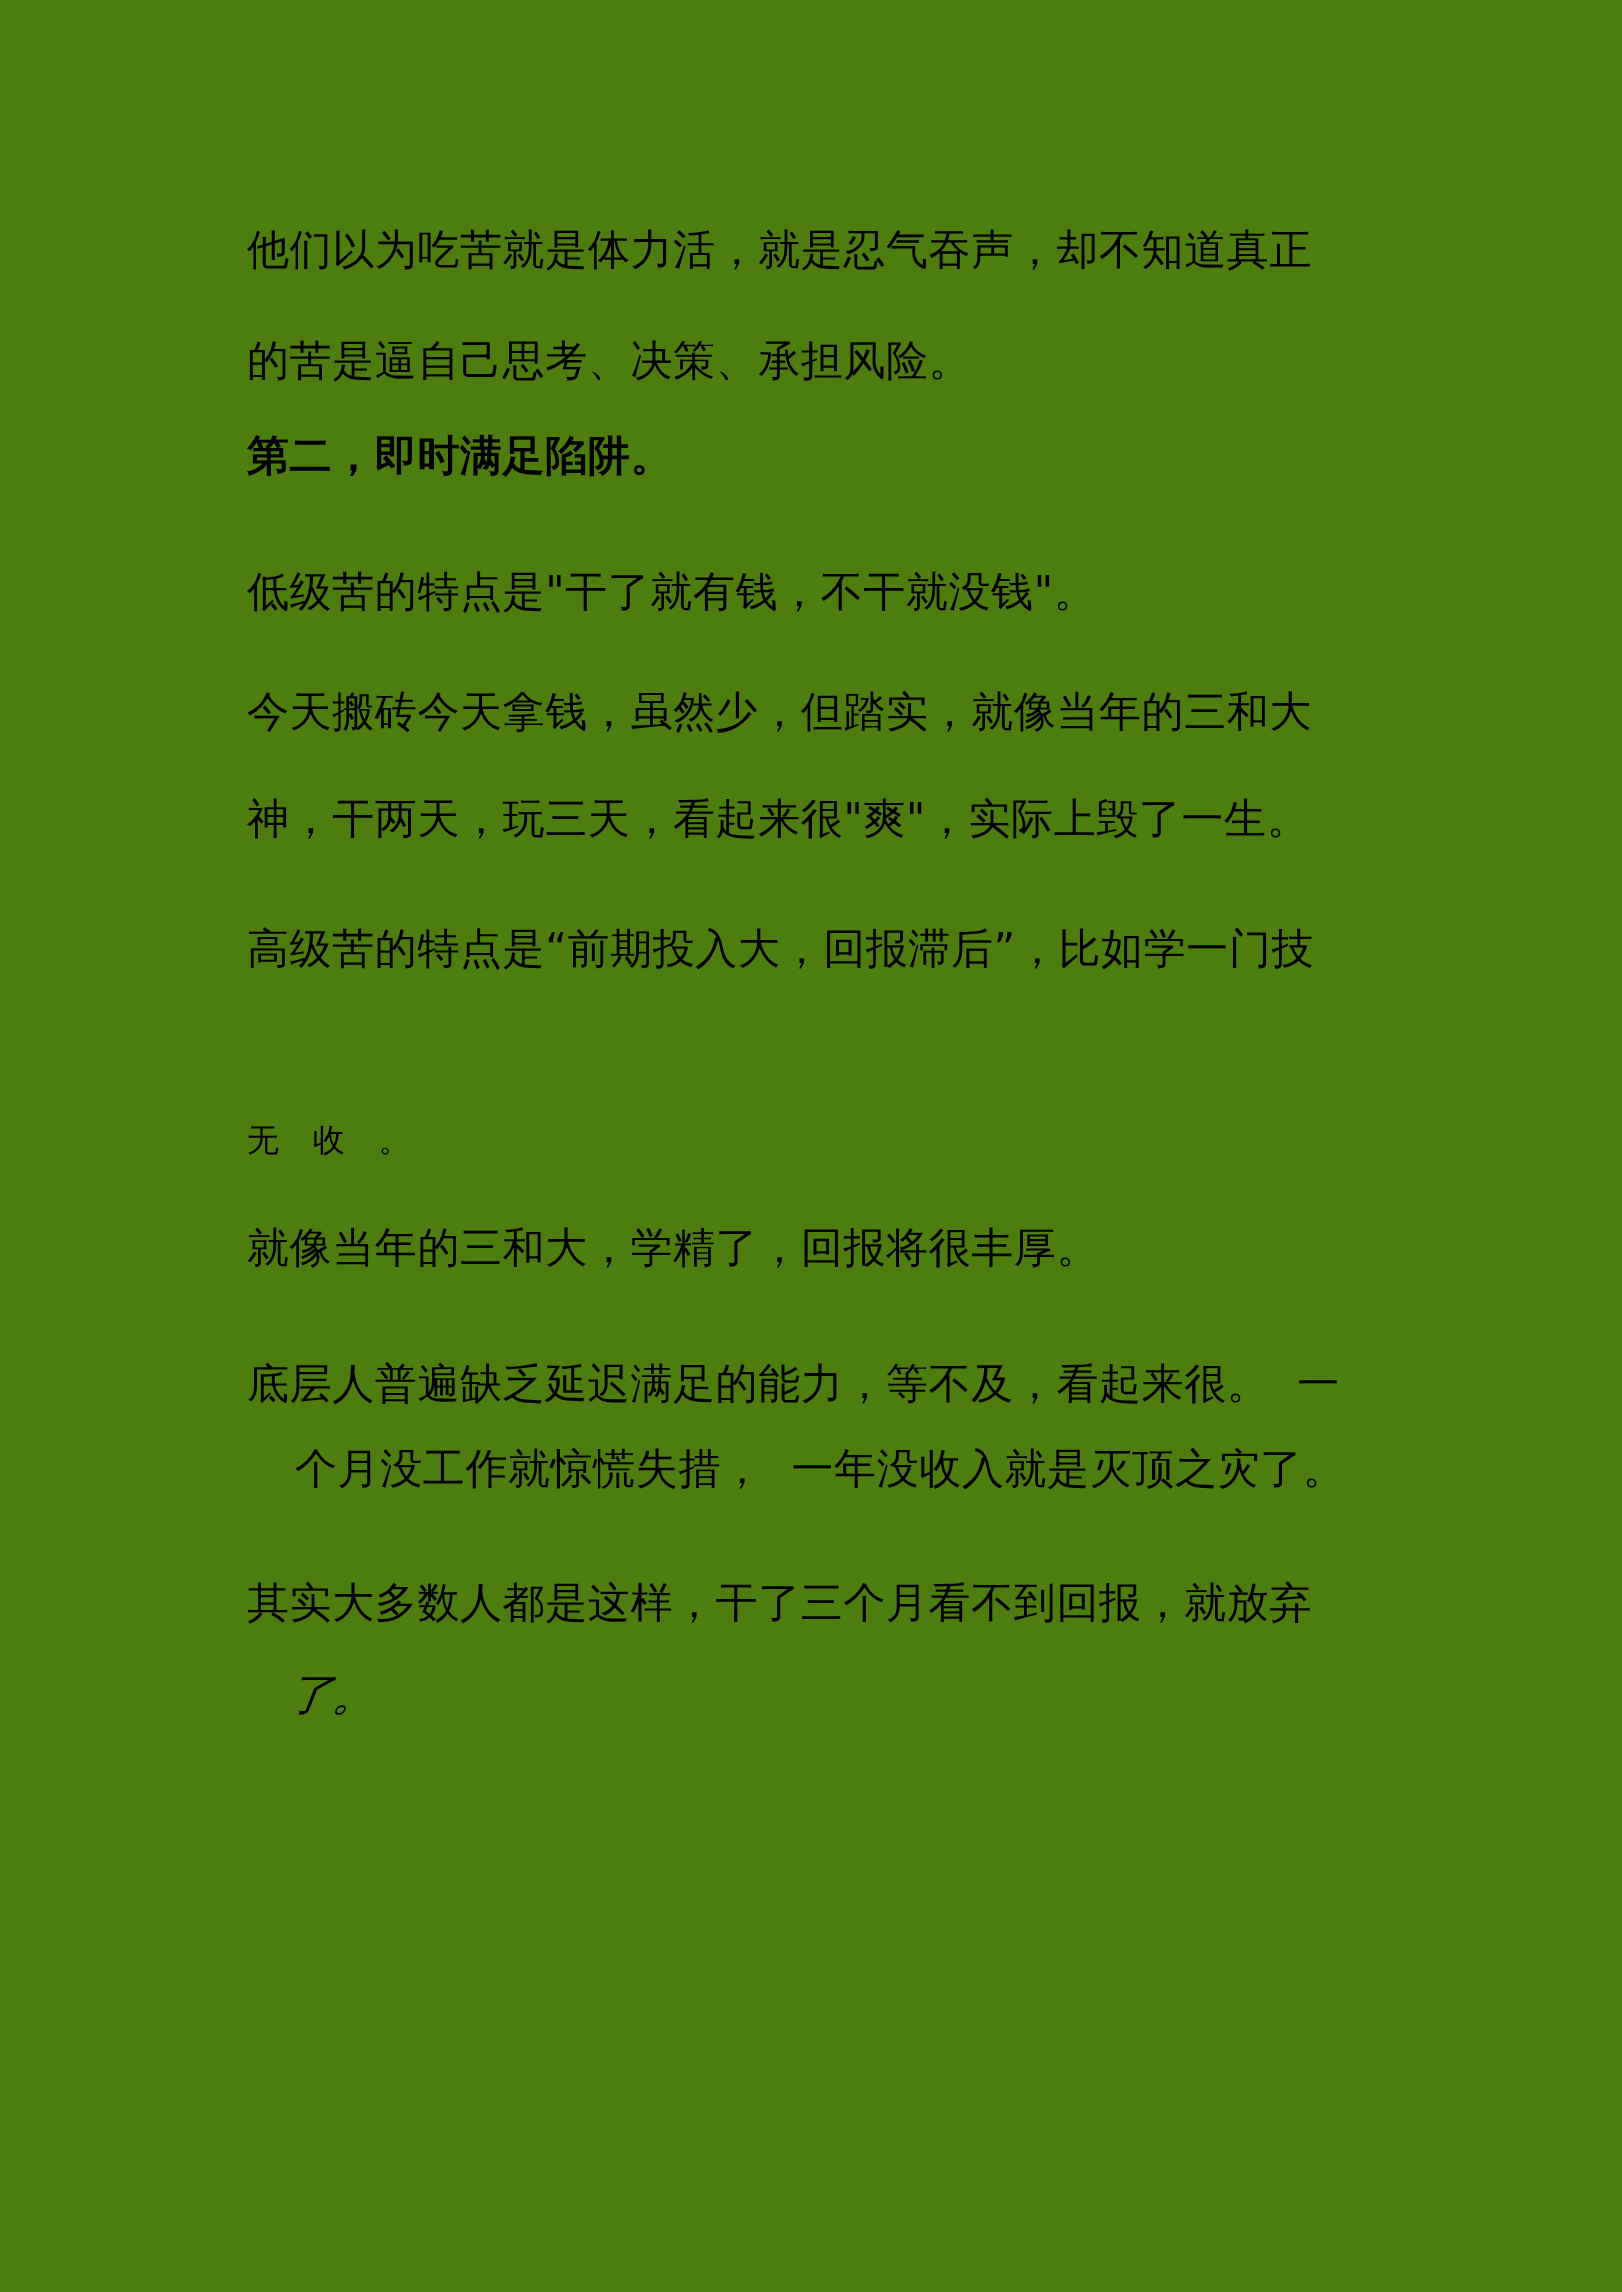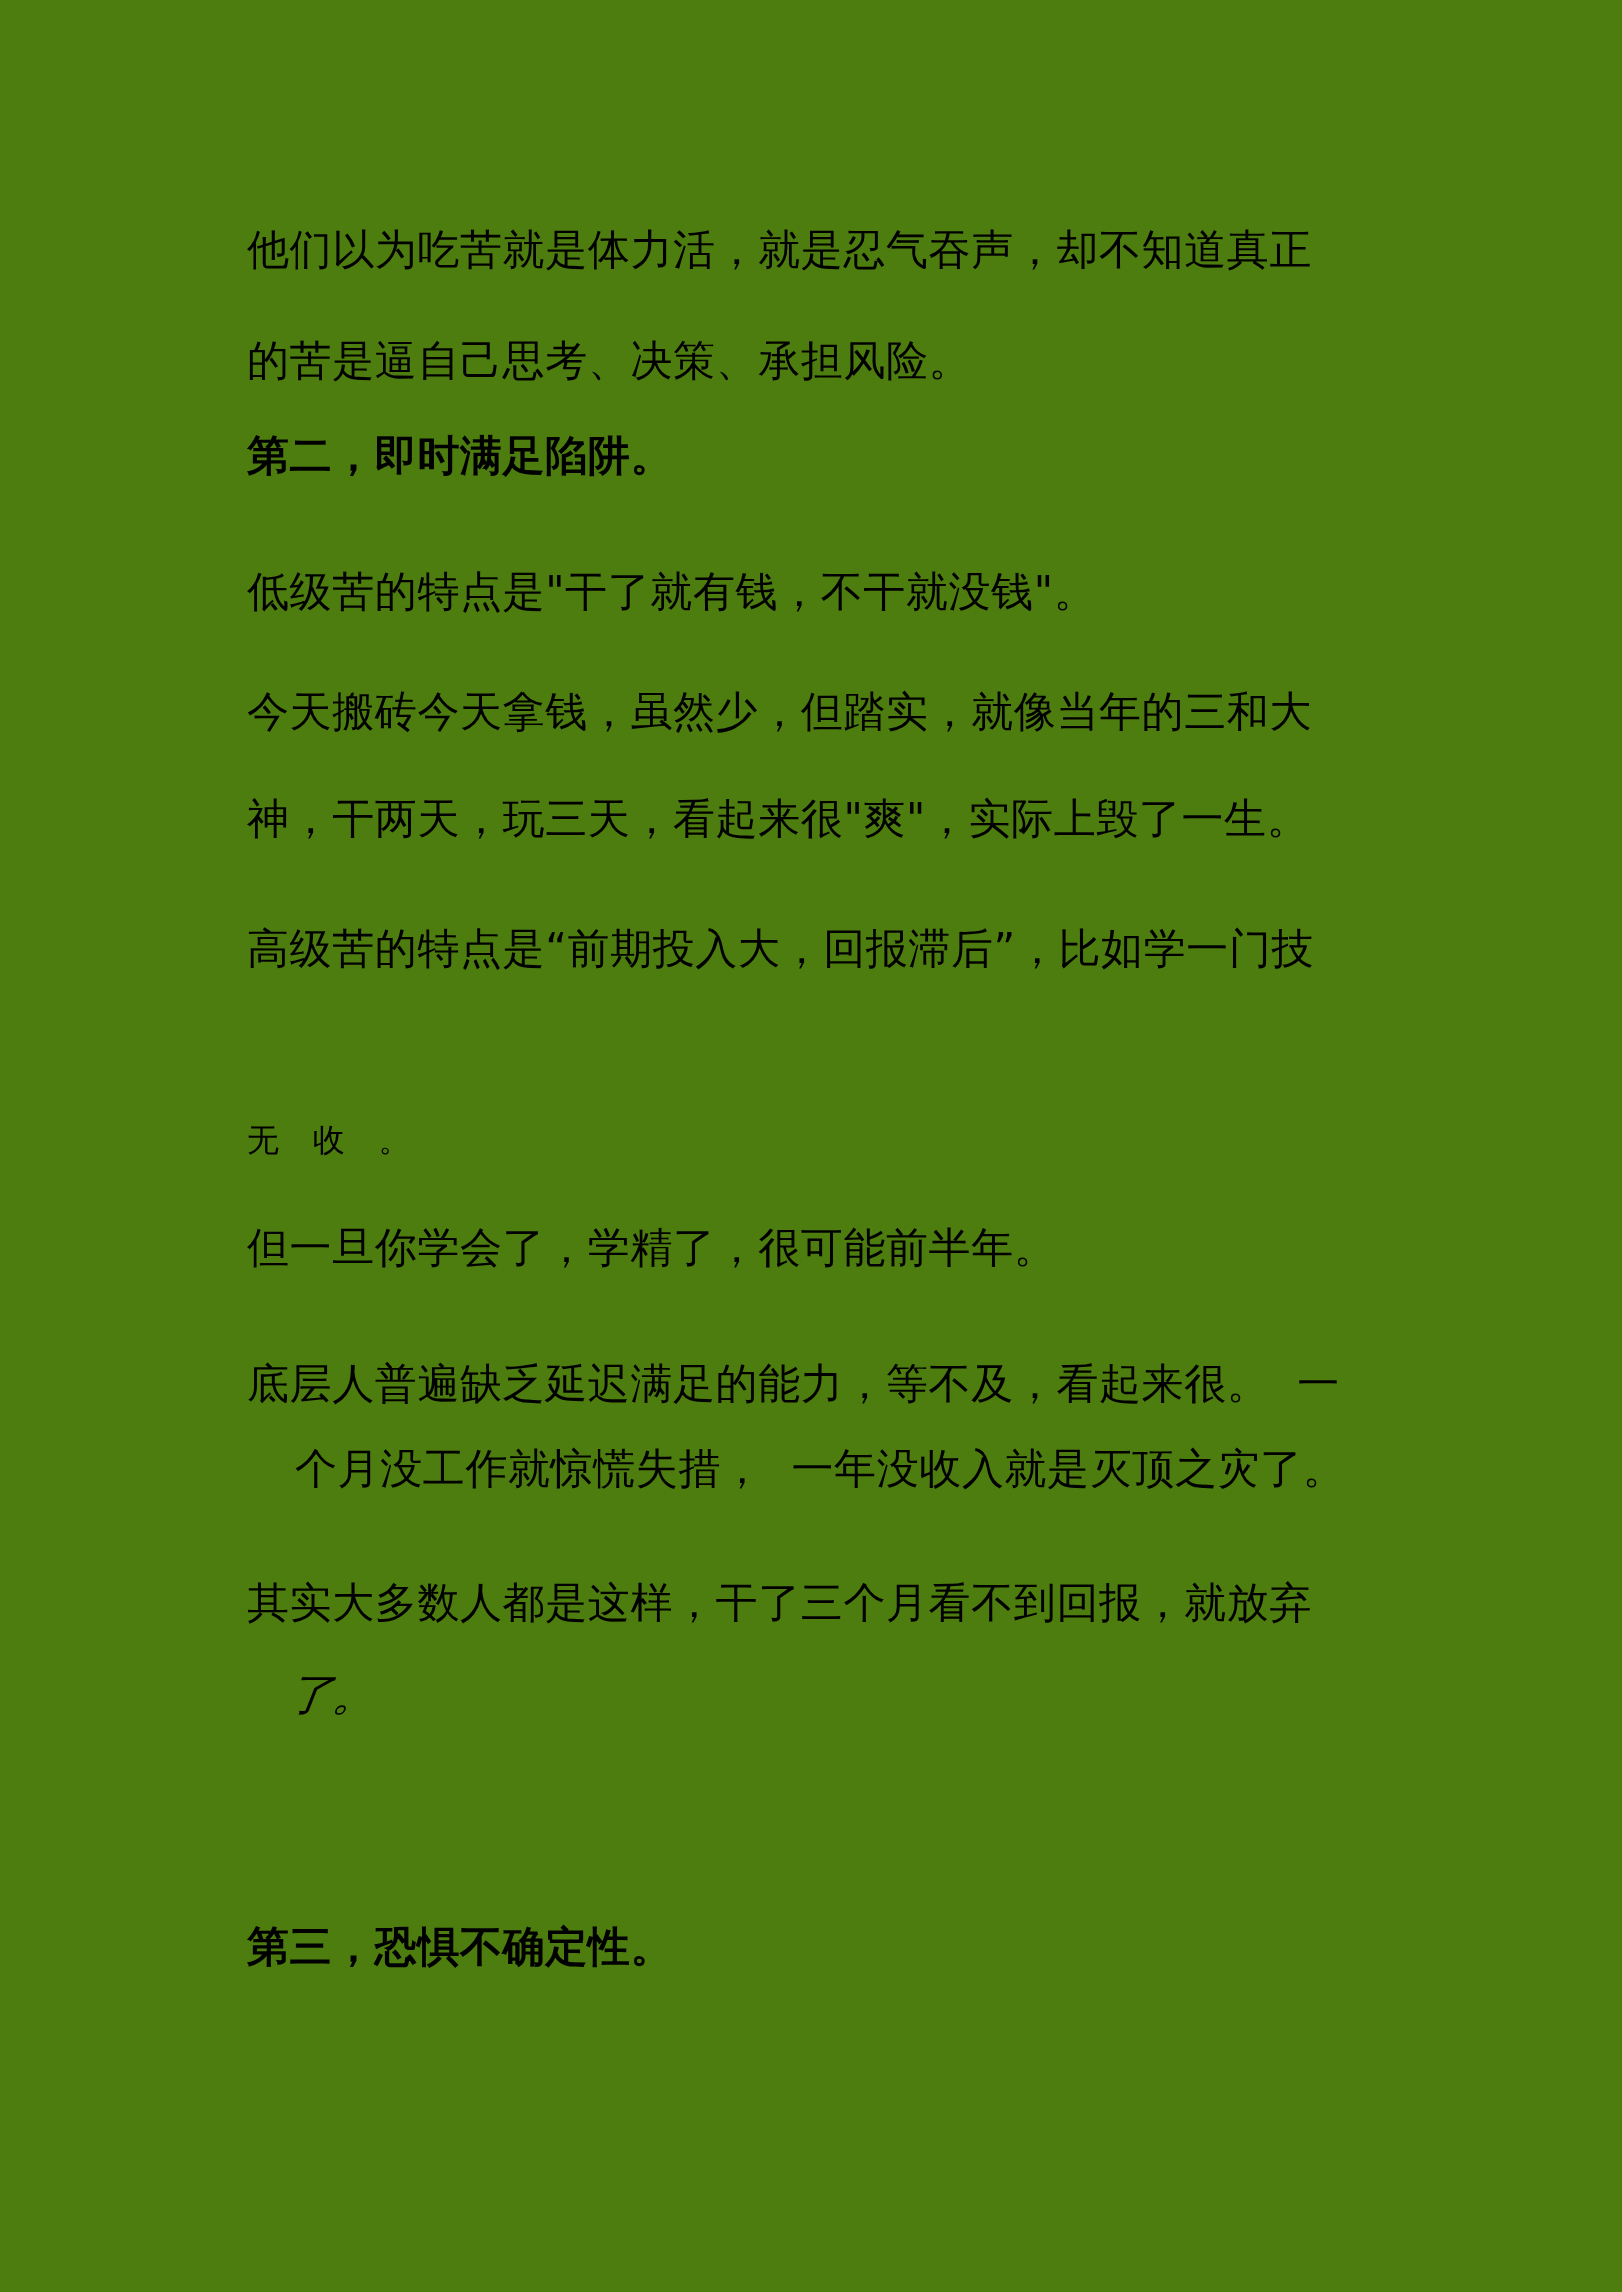--- a/index.html
+++ b/index.html
@@ -50,20 +50,19 @@
 
 <div class="page">
   <div class="line" style="top:224px;">他们以为吃苦就是体力活，就是忍气吞声，却不知道真正</div>
   <div class="line" style="top:315px;margin-top:20px;">的苦是逼自己思考、决策、承担风险。</div>
   <div class="line heading" style="top:430px;">第二，即时满足陷阱。</div>
   <div class="line" style="top:566px;">低级苦的特点是"干了就有钱，不干就没钱"。</div>
   <div class="line" style="top:686px;">今天搬砖今天拿钱，虽然少，但踏实，就像当年的三和大</div>
   <div class="line" style="top:793px;">神，干两天，玩三天，看起来很"爽"，实际上毁了一生。</div>
   <div class="line" style="top:923px;">高级苦的特点是“前期投入大，回报滞后”，比如学一门技</div>
   <div class="line small-spaced" style="top:1115px;">无 收 。</div>
-  <div class="line" style="top:1222px;">但一旦你学会了，学精了，很可能前半年。</div>
+  <div class="line" style="top:1222px;">就像当年的三和大，学精了，回报将很丰厚。</div>
   <div class="line" style="top:1358px;">底层人普遍缺乏延迟满足的能力，等不及，看起来很。  一</div>
   <div class="line" style="top:1443px;margin-left:48px;">个月没工作就惊慌失措，  一年没收入就是灭顶之灾了。</div>
   <div class="line" style="top:1577px;">其实大多数人都是这样，干了三个月看不到回报，就放弃</div>
   <div class="line italic" style="top:1669px; left:284px;">了。</div>
-  <div class="line heading" style="top:1921px;">第三，恐惧不确定性。</div>
 </div>
 
 
 </body></html>

